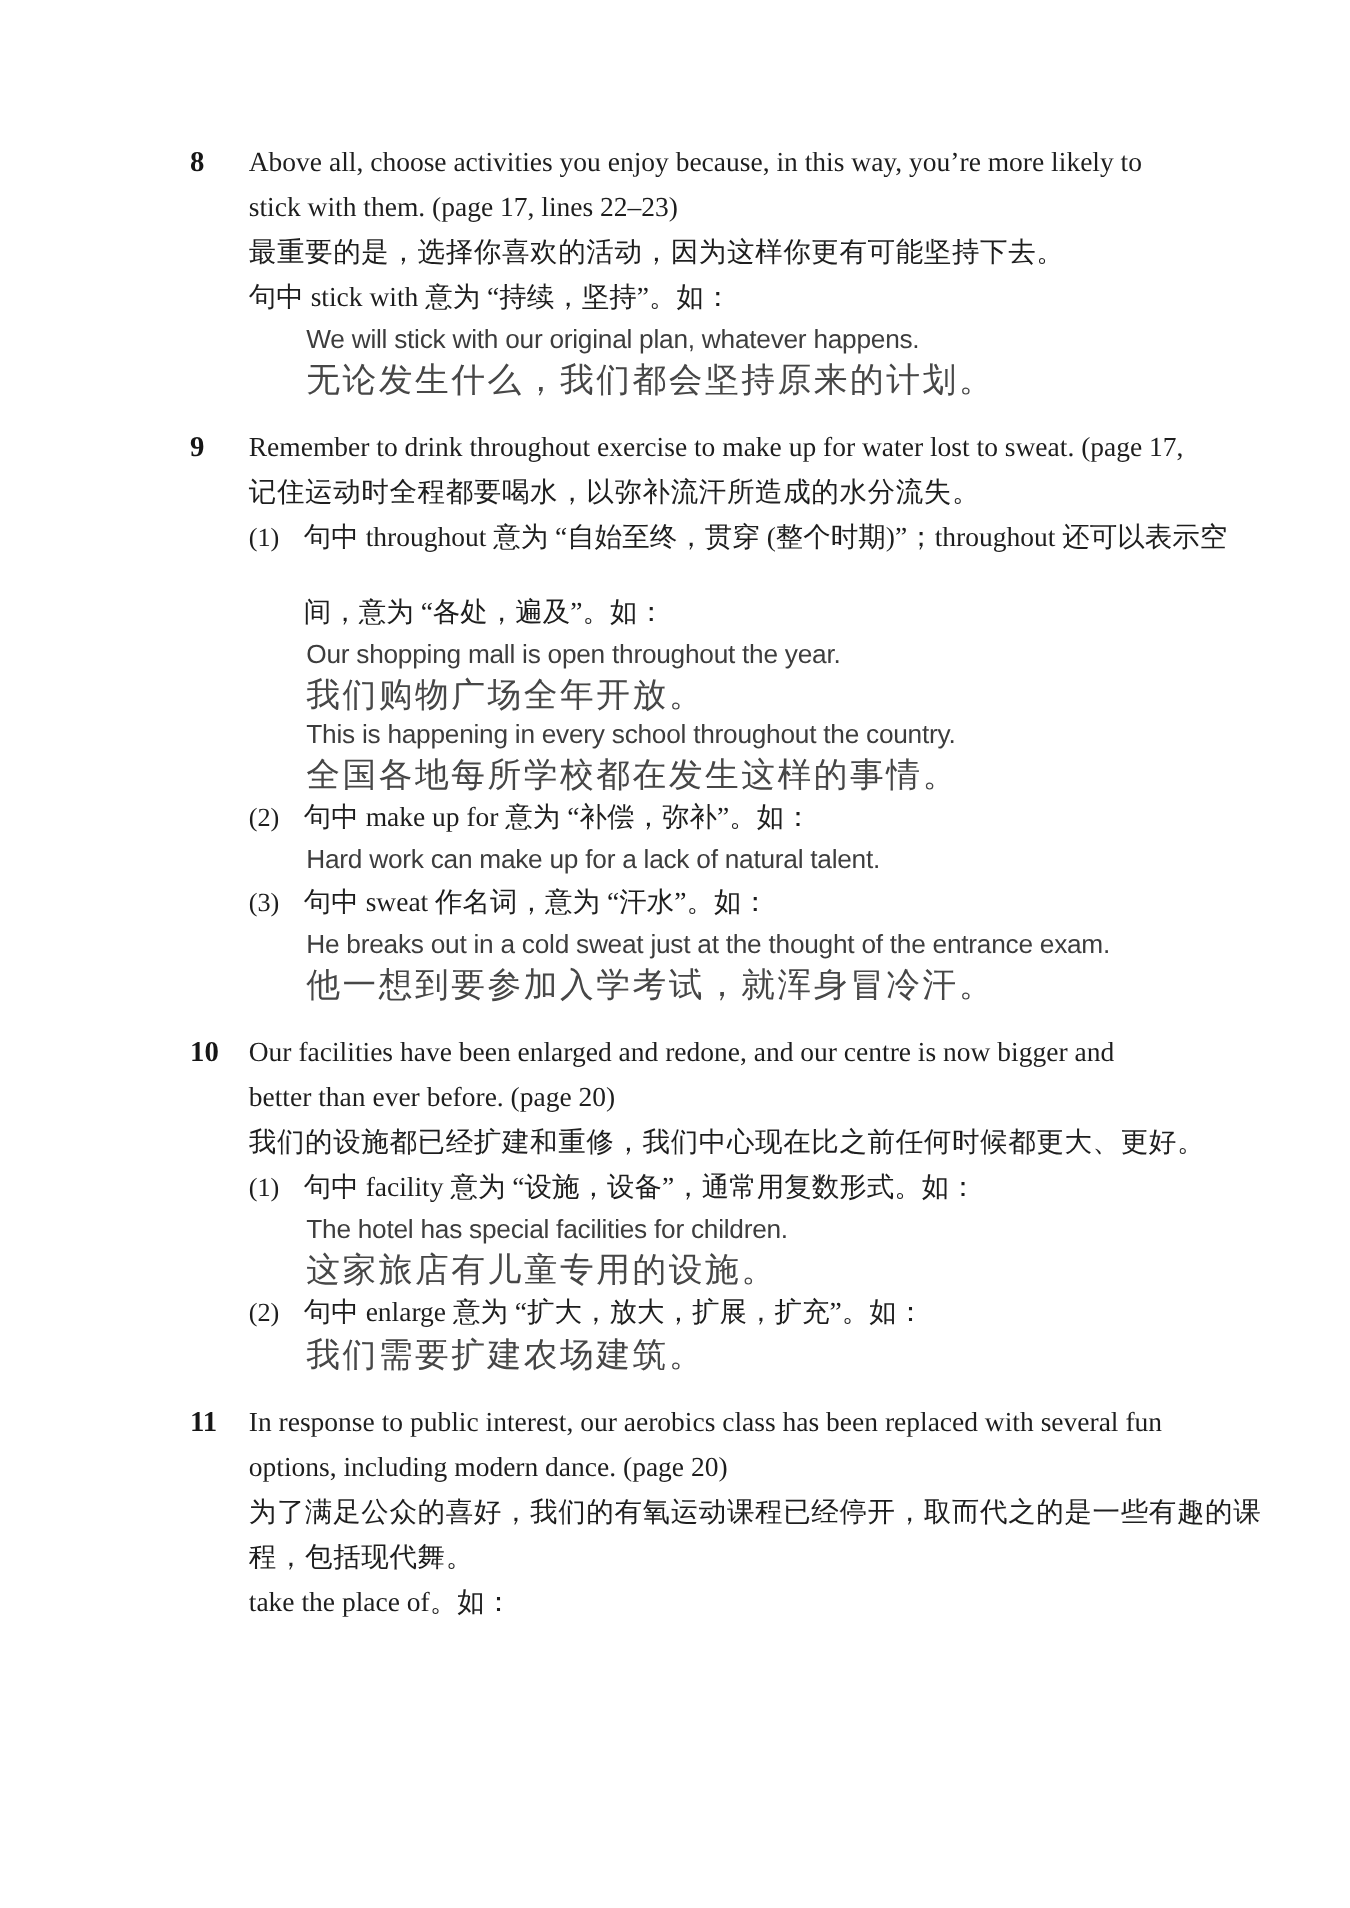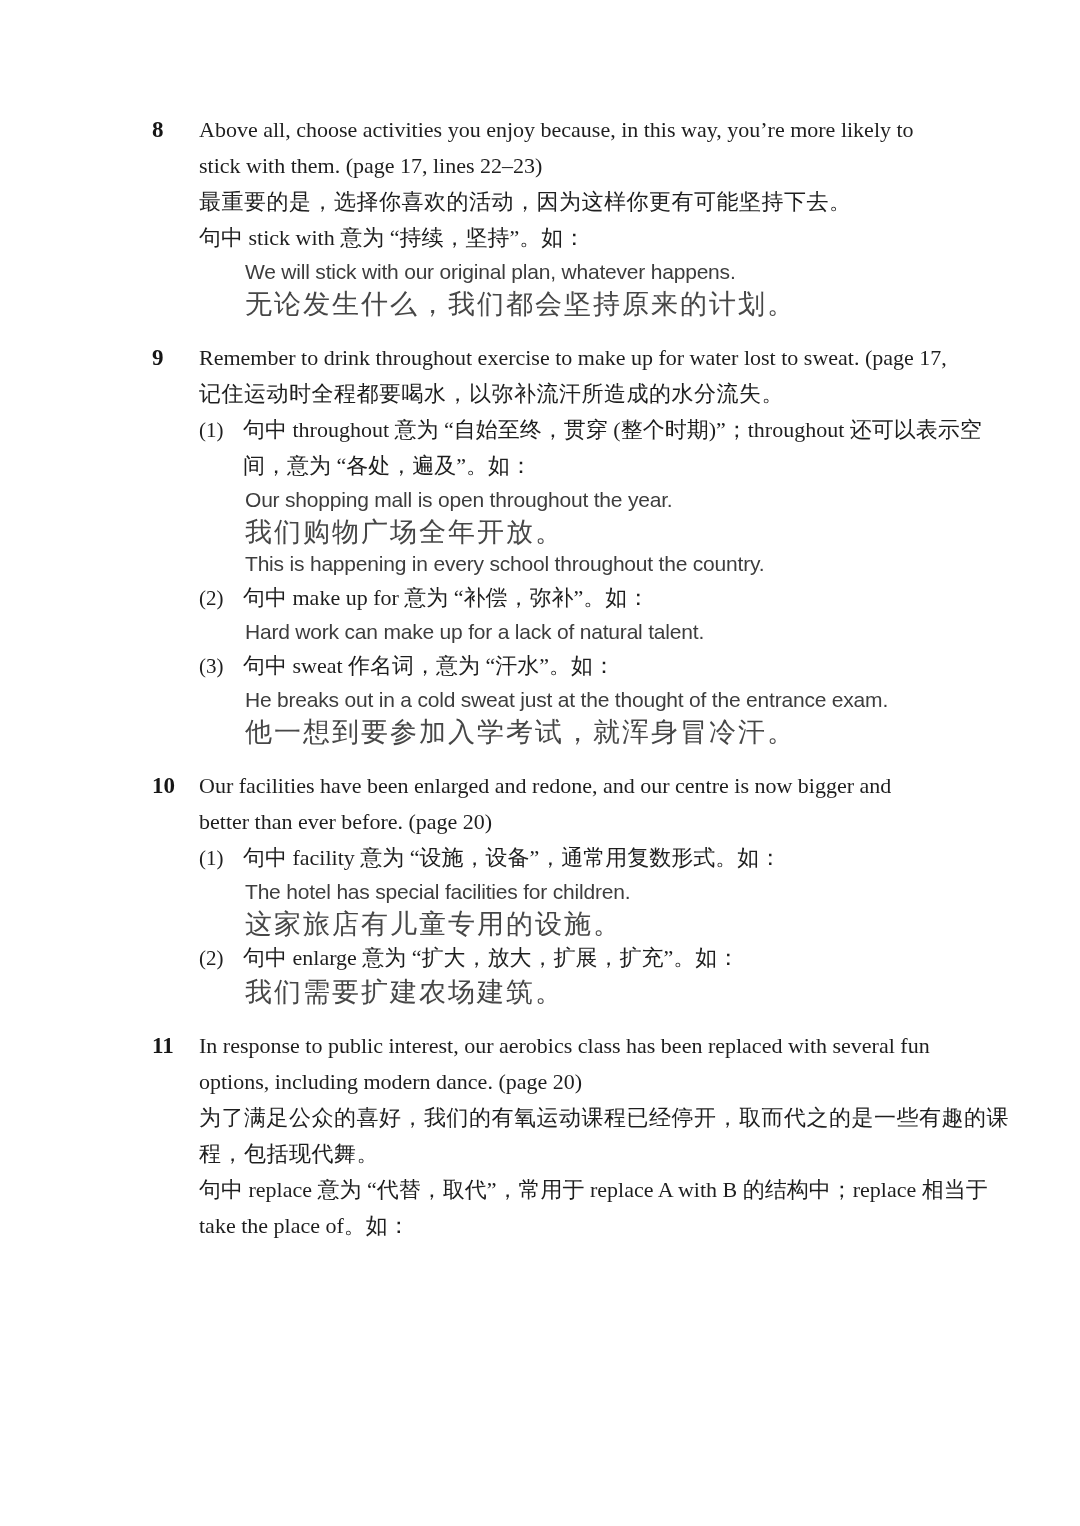--- a/index.html
+++ b/index.html
@@ -37,21 +37,21 @@
     line-height: 36px;
     white-space: nowrap;
   }
   .ln.cn { letter-spacing: 0.5px; }
   .sub { display: flex; }
   .sub .marker {
     flex: 0 0 44px;
     font-size: 21px;
   }
   .sub .sub-text { flex: 1 1 auto; white-space: nowrap; }
-  .sub-cont { padding-left: 44px; }
+  .sub-cont { padding-left: 44px; margin-top: 24px; }
   .ex {
     padding-left: 46px;
     font-family: "Liberation Sans", "DejaVu Sans", sans-serif;
     color: #3d3d3d;
     line-height: 32px;
     white-space: nowrap;
   }
   .ex.en { font-size: 21px; letter-spacing: -0.2px; }
   .ex.cn { font-size: 27px; letter-spacing: 2px; color: #474747; }
   .footer {
@@ -83,57 +83,58 @@
       <div class="ln en">Remember to drink throughout exercise to make up for water lost to sweat. (page 17,</div>
       <div class="ln cn">记住运动时全程都要喝水，以弥补流汗所造成的水分流失。</div>
       <div class="ln sub">
         <span class="marker">(1)</span>
         <span class="sub-text">句中 throughout 意为 “自始至终，贯穿 (整个时期)”；throughout 还可以表示空</span>
       </div>
       <div class="ln sub-cont">间，意为 “各处，遍及”。如：</div>
       <div class="ex en">Our shopping mall is open throughout the year.</div>
       <div class="ex cn">我们购物广场全年开放。</div>
       <div class="ex en">This is happening in every school throughout the country.</div>
+      <div class="ex cn">全国各地每所学校都在发生这样的事情。</div>
       <div class="ln sub">
         <span class="marker">(2)</span>
         <span class="sub-text">句中 make up for 意为 “补偿，弥补”。如：</span>
       </div>
       <div class="ex en">Hard work can make up for a lack of natural talent.</div>
       <div class="ln sub">
         <span class="marker">(3)</span>
         <span class="sub-text">句中 sweat 作名词，意为 “汗水”。如：</span>
       </div>
       <div class="ex en">He breaks out in a cold sweat just at the thought of the entrance exam.</div>
       <div class="ex cn">他一想到要参加入学考试，就浑身冒冷汗。</div>
     </section>
 
     <section class="item">
       <span class="item-num">10</span>
       <div class="ln en">Our facilities have been enlarged and redone, and our centre is now bigger and</div>
       <div class="ln en">better than ever before.  (page 20)</div>
+      <div class="ln cn">我们的设施都已经扩建和重修，我们中心现在比之前任何时候都更大、更好。</div>
       <div class="ln sub">
         <span class="marker">(1)</span>
         <span class="sub-text">句中 facility 意为 “设施，设备”，通常用复数形式。如：</span>
       </div>
       <div class="ex en">The hotel has special facilities for children.</div>
       <div class="ex cn">这家旅店有儿童专用的设施。</div>
       <div class="ln sub">
         <span class="marker">(2)</span>
         <span class="sub-text">句中 enlarge 意为 “扩大，放大，扩展，扩充”。如：</span>
       </div>
       <div class="ex cn">我们需要扩建农场建筑。</div>
     </section>
 
     <section class="item">
       <span class="item-num">11</span>
       <div class="ln en">In response to public interest, our aerobics class has been replaced with several fun</div>
       <div class="ln en">options, including modern dance. (page 20)</div>
       <div class="ln cn">为了满足公众的喜好，我们的有氧运动课程已经停开，取而代之的是一些有趣的课</div>
       <div class="ln cn">程，包括现代舞。</div>
-      <div class="ln">句中 replace 意为 “代替，取代”，常用于 replace A with B 的结构中；replace 相当于</div>
       <div class="ln">take the place of。如：</div>
     </section>
 
   </main>
 
   <div class="footer">
     
     
   </div>
 </div>

